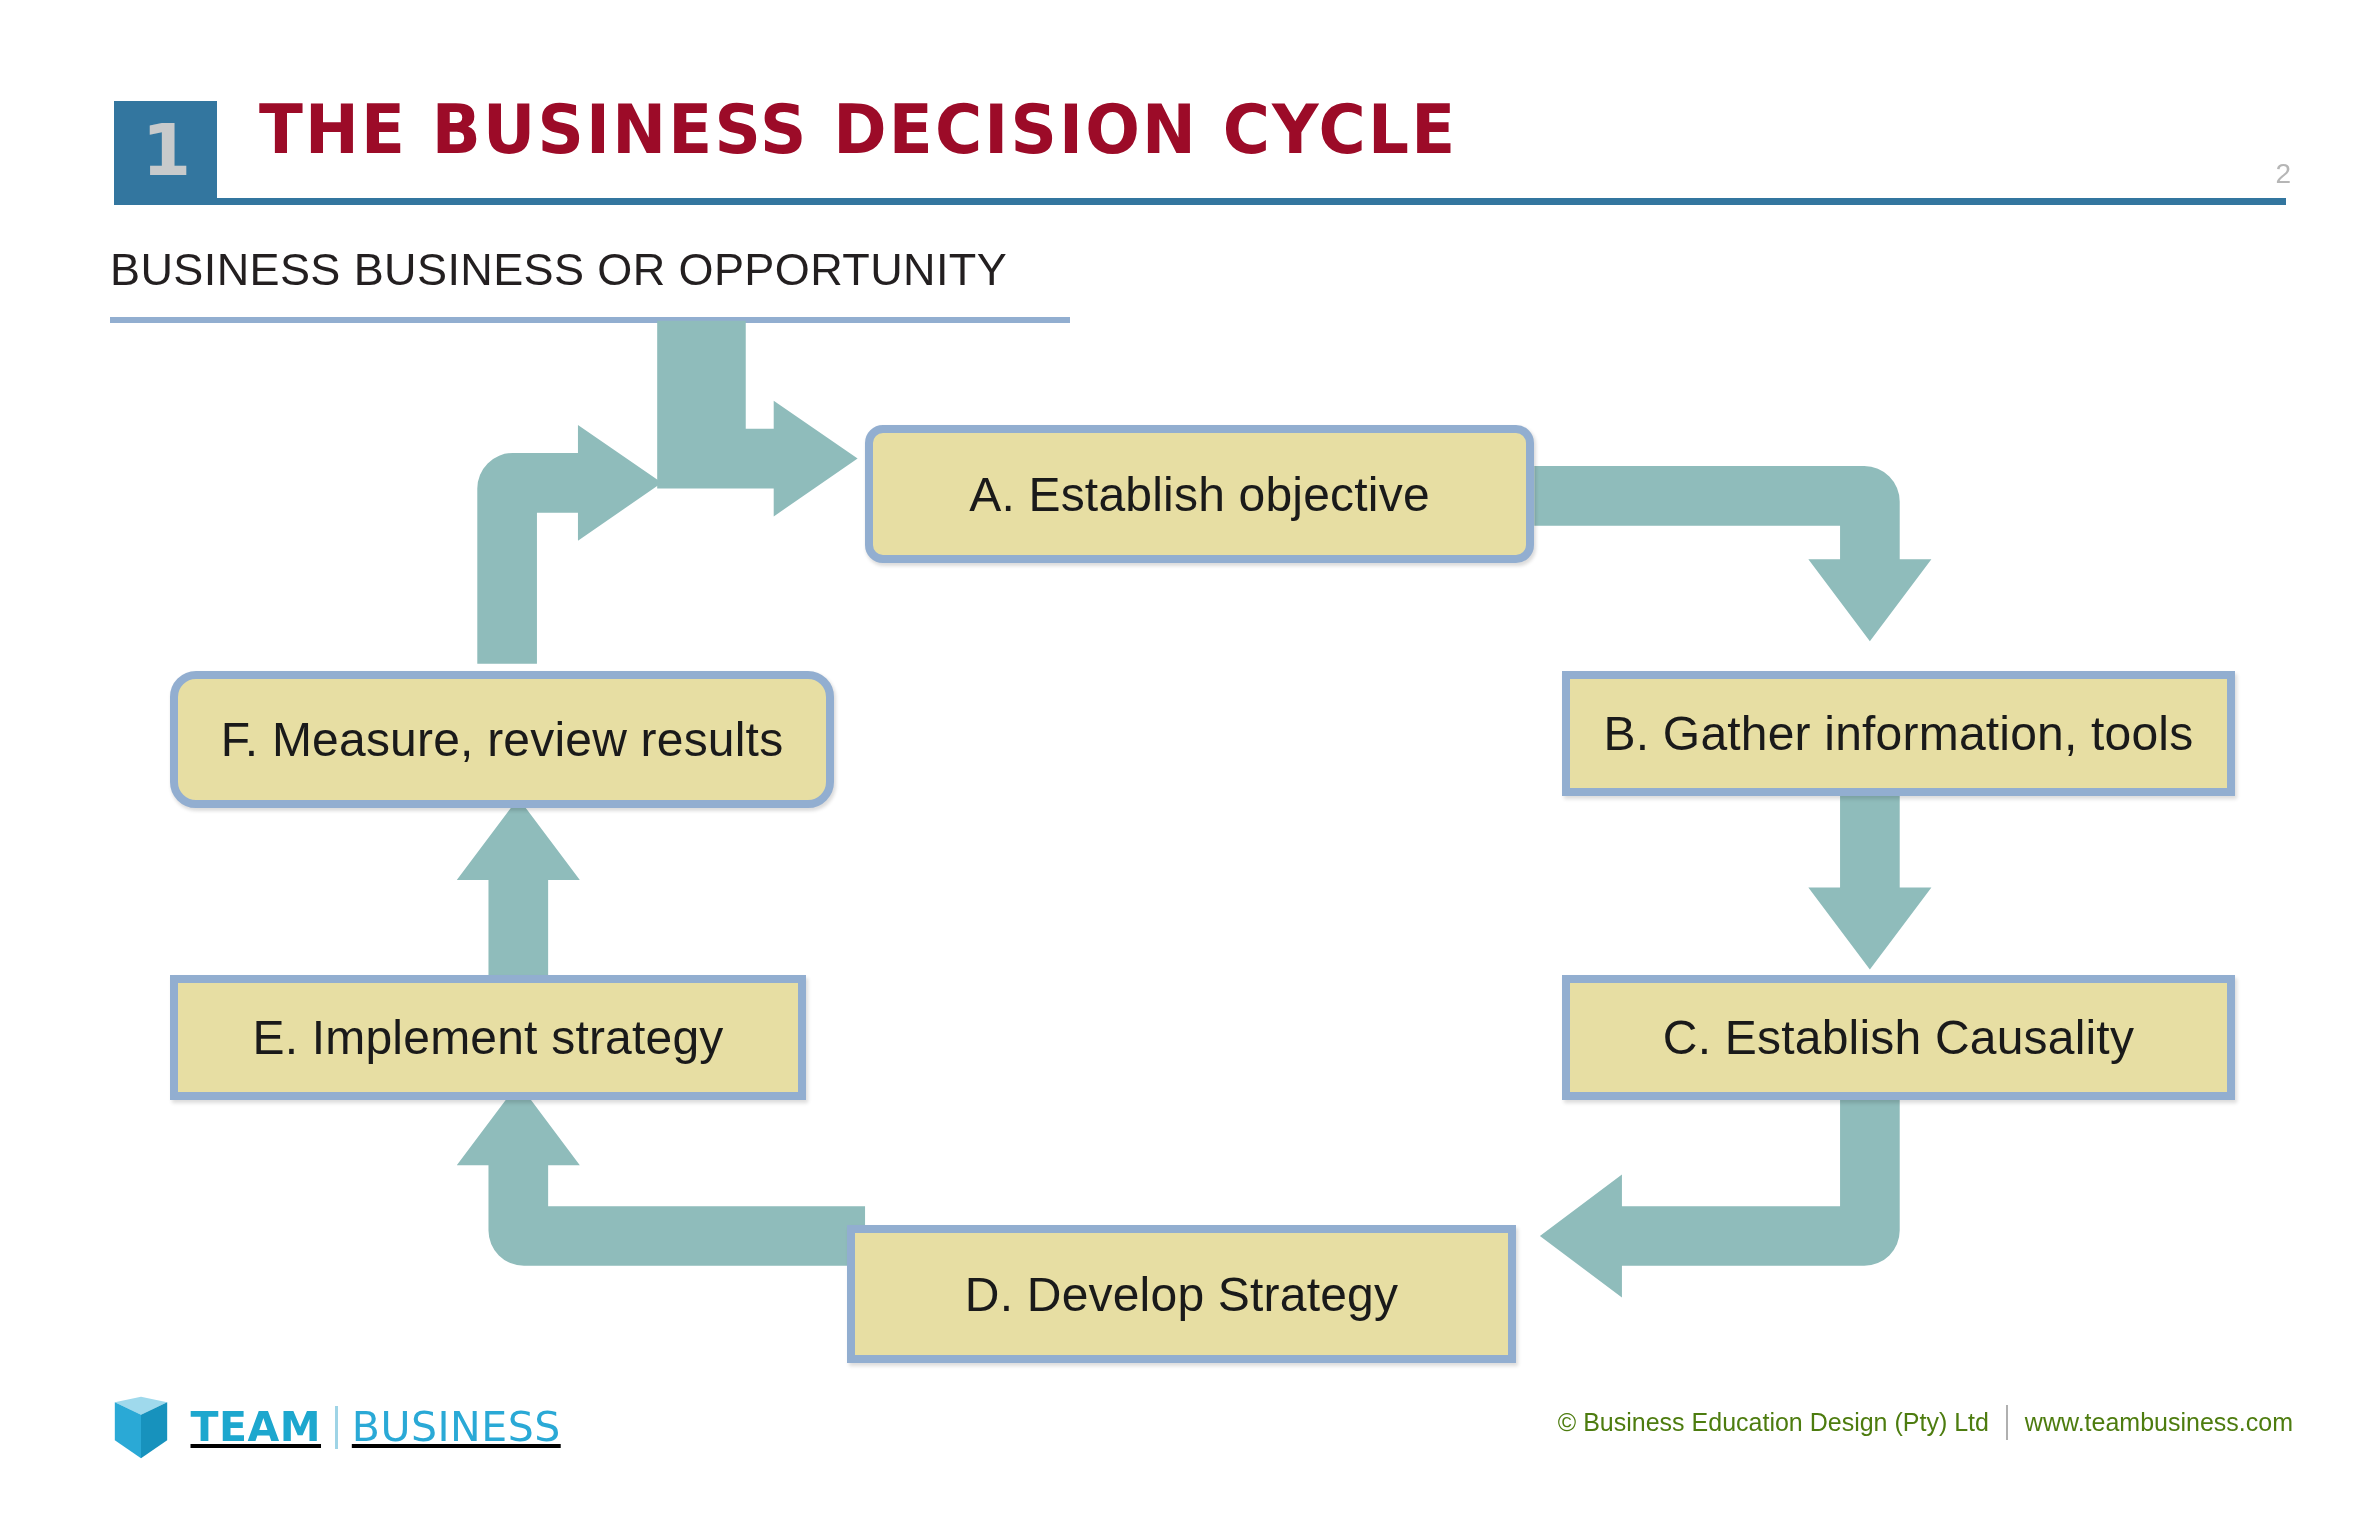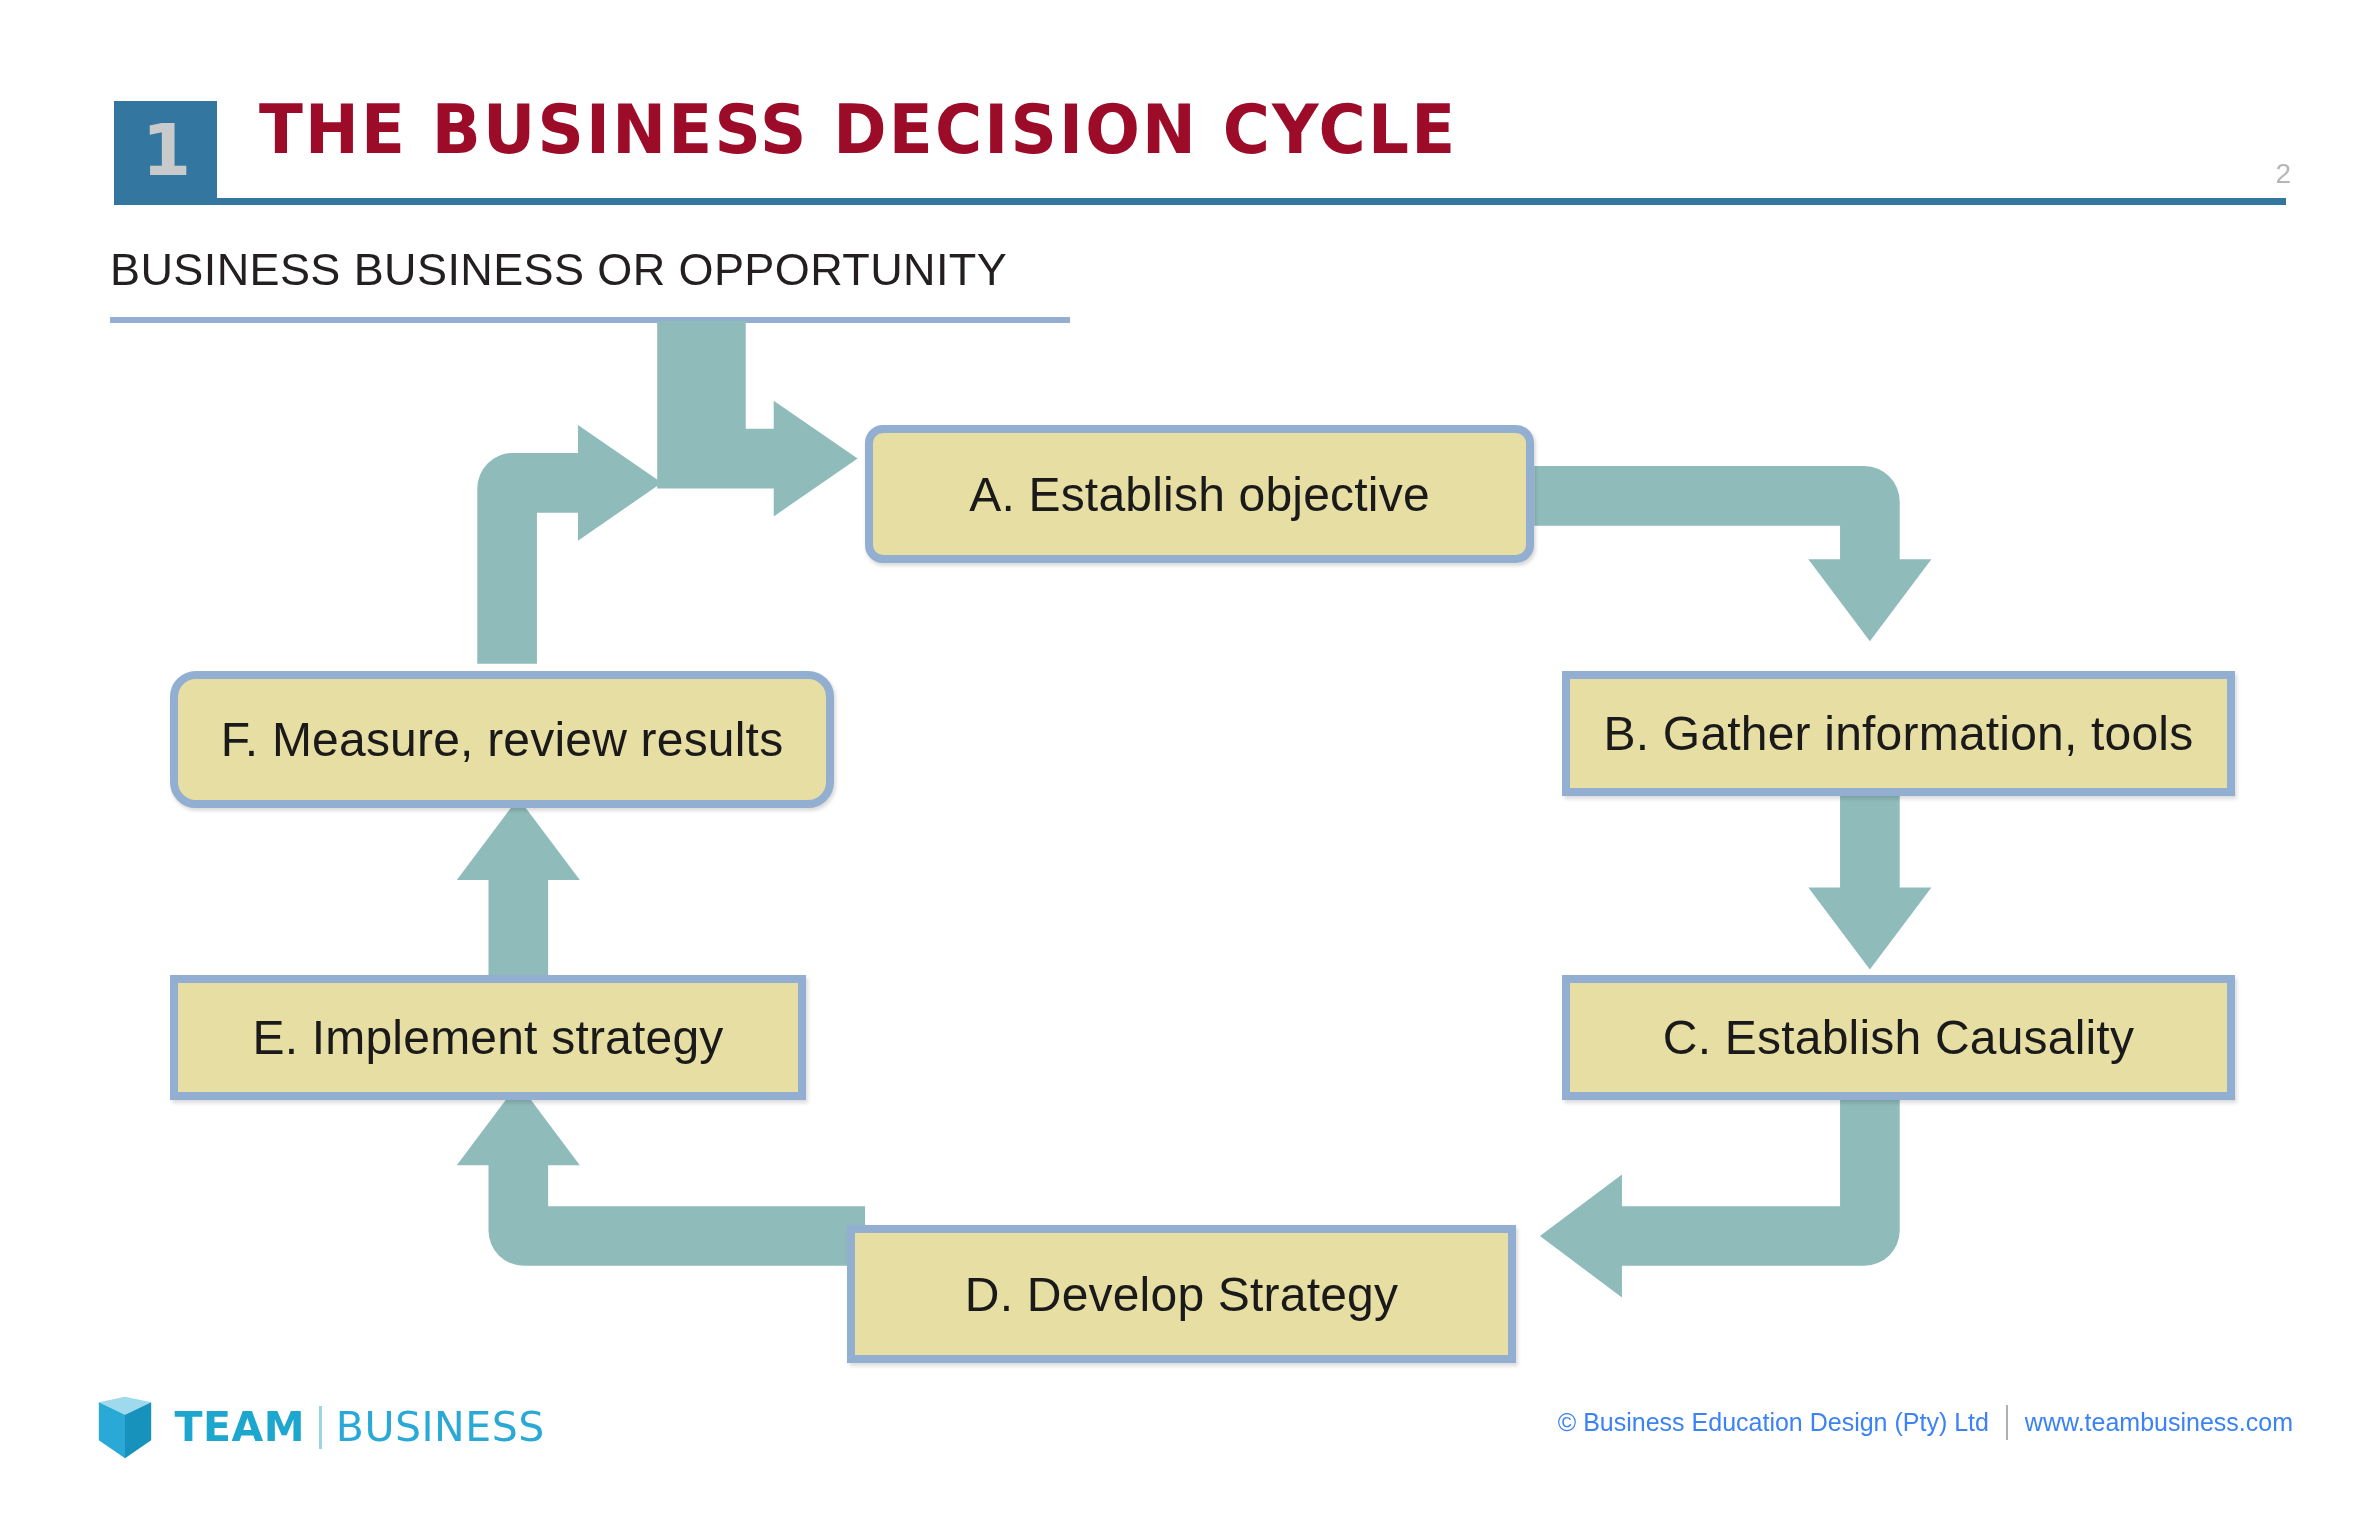--- a/index.html
+++ b/index.html
@@ -141,25 +141,26 @@
   
   #footer-block {
     position: absolute;
     left: 0;
     top: 1370px;
     width: 2377px;
     height: 168px;
   }
   #brand-logo {
     position: absolute;
-    left: 96px;
+    left: 112px;
     top: 20.5px;
     display: flex;
     align-items: center;
     height: 73px;
+    text-decoration: underline;
   }
   #brand-logo .cube {
     width: 58px;
     height: 65px;
     margin-right: 20.5px;
   }
   #brand-logo .word-team {
     font-family: "DejaVu Sans", sans-serif;
     font-weight: bold;
     font-size: 41px;
@@ -178,21 +179,21 @@
     color: #2aa9d6;
     letter-spacing: 0.5px;
   }
   #footer-credit {
     position: absolute;
     right: 84px;
     top: 35px;
     display: flex;
     align-items: center;
     font-size: 25px;
-    color: #3b82f6;
+    color: #4d7c0f;
     font-family: "Liberation Sans", sans-serif;
     white-space: nowrap;
   }
   #footer-credit .sep {
     display: inline-block;
     width: 1.9px;
     height: 35px;
     background: #b0b0b0;
     margin: 0 17px;
   }

